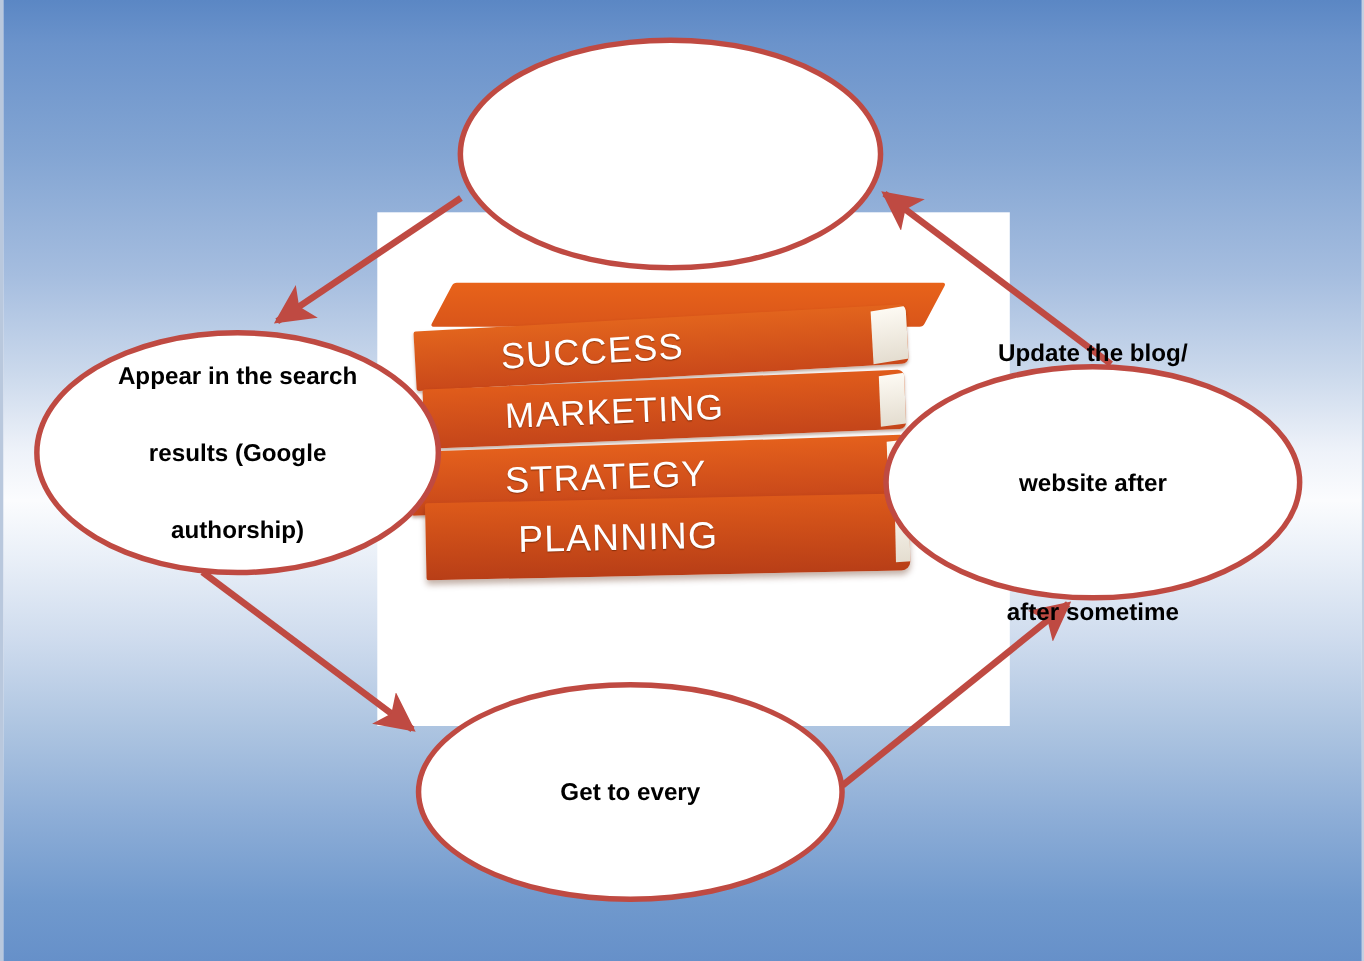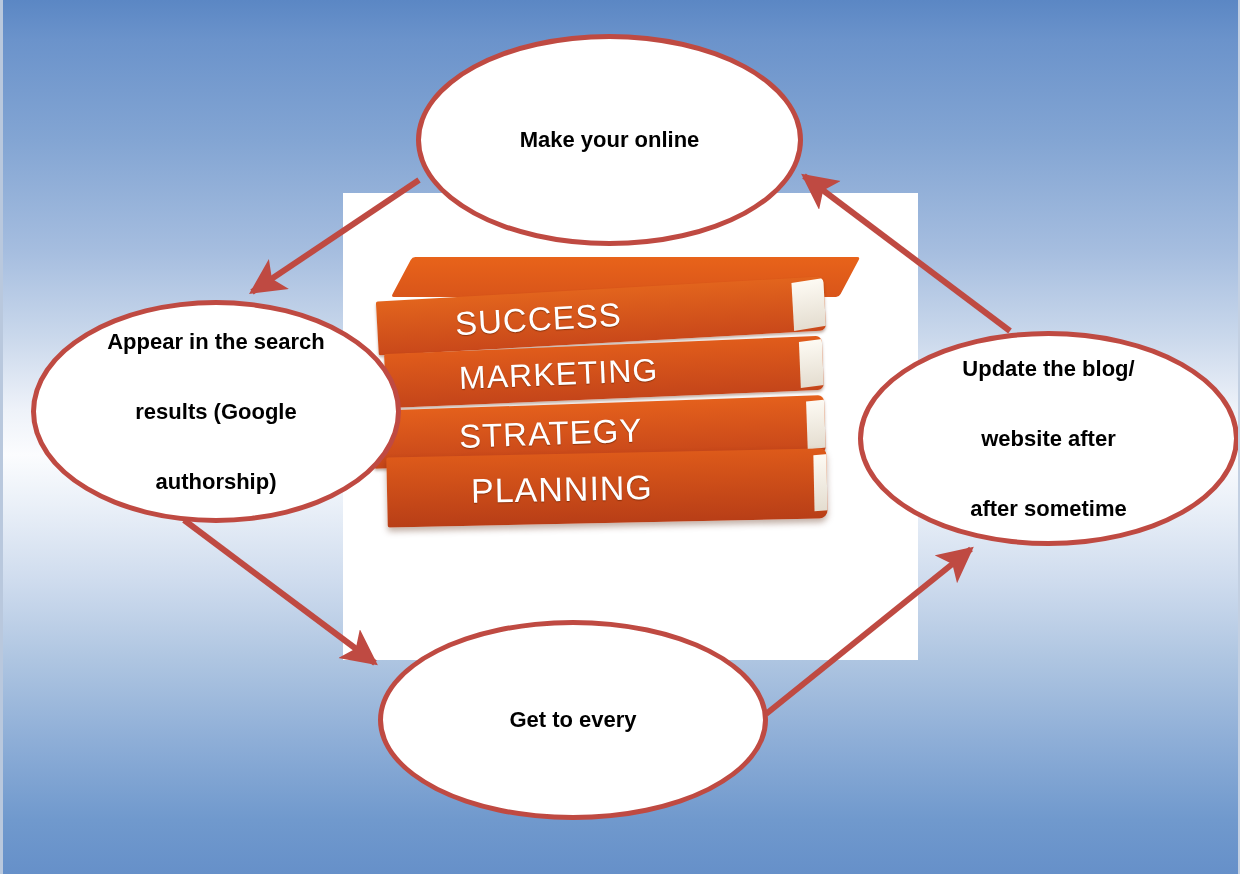--- a/index.html
+++ b/index.html
@@ -85,21 +85,21 @@
   }
   .node .line {
     display: block;
     white-space: nowrap;
   }
   .node.spaced .line { margin: 12px 0; }
   .node.tight .line  { margin: 22px 0; }
 
   .node-top    { left: 413px; top: 34px;  width: 387px; height: 212px; }
   .node-left   { left: 28px;  top: 300px; width: 370px; height: 223px; }
-  .node-right  { left: 855px; top: 331px; width: 381px; height: 215px; }
+  .node-right  { left: 800px; top: 331px; width: 381px; height: 215px; gap: 48px; }
   .node-bottom { left: 375px; top: 620px; width: 390px; height: 200px; }
 
   
   #arrows {
     position: absolute;
     left: 0; top: 0;
     width: 1240px; height: 874px;
     pointer-events: none;
   }
 </style>
@@ -155,21 +155,20 @@
         <path d="M0,0 L6,3 L0,6 L1.4,3 z" fill="#bf4a42"></path>
       </marker>
     </defs>
     <line x1="416" y1="180" x2="249" y2="292" stroke="#bf4a42" stroke-width="6" marker-end="url(#ah)"></line>
     <line x1="181" y1="520" x2="372" y2="663" stroke="#bf4a42" stroke-width="6" marker-end="url(#ah)"></line>
     <line x1="763" y1="714" x2="968" y2="549" stroke="#bf4a42" stroke-width="6" marker-end="url(#ah)"></line>
     <line x1="1007" y1="331" x2="801" y2="176" stroke="#bf4a42" stroke-width="6" marker-end="url(#ah)"></line>
   </svg>
 
   <div class="node node-top spaced">
-    <span class="line">Make your online</span>
   </div>
 
   <div class="node node-left tight">
     <span class="line">Appear in the search</span>
     <span class="line">results (Google</span>
     <span class="line">authorship)</span>
   </div>
 
   <div class="node node-right tight">
     <span class="line">Update the blog/</span>

